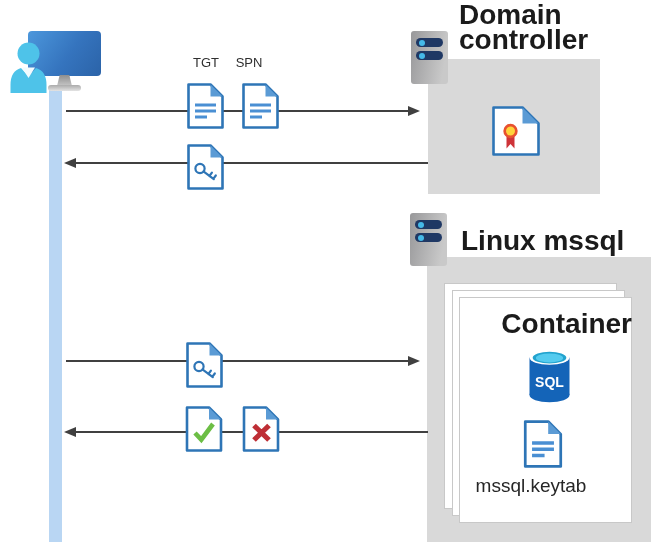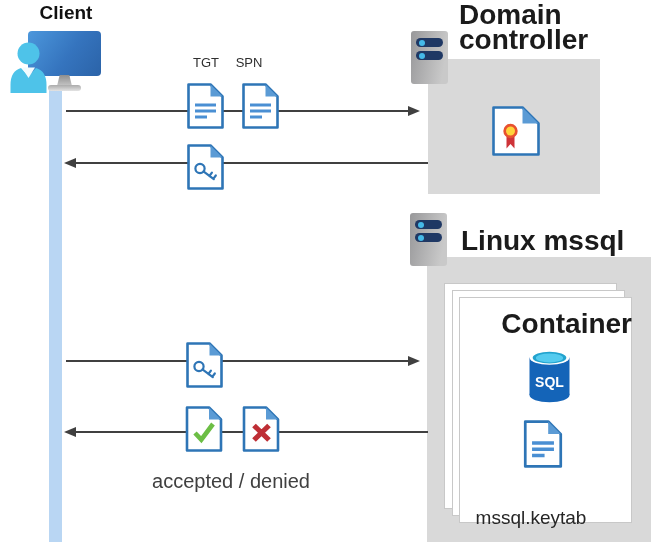--- a/index.html
+++ b/index.html
@@ -52,21 +52,20 @@
 
   .doc { z-index:5; }
 </style>
 </head>
 <body>
 
 <div class="stage">
 
   <div class="abs lifeline"></div>
 
-  <div class="abs client-label" style="left:20px; top:2px; width:92px;">Client</div>
   <div class="abs monitor"></div>
   <div class="abs m-neck"></div>
   <div class="abs m-base"></div>
   <svg class="abs person" width="40" height="52" viewBox="0 0 40 52">
     <circle cx="19.5" cy="12.5" r="11" fill="#4EC3E9"></circle>
     <path d="M1.5,52 V44 Q1.5,30 12,27 L19.5,35.5 L27,27 Q37.5,30 37.5,44 V52 Z" fill="#4EC3E9"></path>
     <path d="M13,26.5 L19.5,37 L26,26.5 Z" fill="#F2FBFE"></path>
   </svg>
 
   <div class="abs m-label" style="left:186px; top:55px; width:40px;">TGT</div>
@@ -139,21 +138,21 @@
     <ellipse cx="22.5" cy="8.7" rx="16.8" ry="5.9" fill="#22A3CE"></ellipse>
     <ellipse cx="22.5" cy="8.9" rx="13.6" ry="4.5" fill="#54CBEF"></ellipse>
     <text x="22.5" y="37.5" text-anchor="middle" font-size="14" font-weight="bold" fill="#fff" font-family="Liberation Sans, sans-serif">SQL</text>
   </svg>
 
   <svg class="abs doc" style="left:523px; top:420px;" width="40" height="48" viewBox="0 0 37 46">
     <path d="M1.5,1.5 H23.5 L35.5,13.5 V44.5 H1.5 Z" fill="#fff" stroke="#2E75B6" stroke-width="2.6" stroke-linejoin="round"></path>
     <path d="M23.5,1.5 V13.5 H35.5 Z" fill="#5B9BD5"></path>
     <path d="M8,22 H29 M8,28 H29 M8,34 H20" stroke="#4A8FD3" stroke-width="3.2" fill="none"></path>
   </svg>
-  <div class="abs keytab" style="left:459px; top:475px; width:144px; z-index:5;margin-top:32px;">mssql.keytab</div>
+  <div class="abs keytab" style="left:459px; top:475px; width:144px; z-index:5;">mssql.keytab</div>
 
   <div class="abs aline" style="left:66px; top:360px; width:342px;"></div>
   <div class="abs ahead right" style="left:408px; top:356px;"></div>
 
   <div class="abs aline" style="left:76px; top:431px; width:352px;"></div>
   <div class="abs ahead left" style="left:64px; top:427px;"></div>
 
   <svg class="abs doc" style="left:186px; top:342px;" width="37" height="46" viewBox="0 0 37 46">
     <path d="M1.5,1.5 H23.5 L35.5,13.5 V44.5 H1.5 Z" fill="#fff" stroke="#2E75B6" stroke-width="2.6" stroke-linejoin="round"></path>
     <path d="M23.5,1.5 V13.5 H35.5 Z" fill="#5B9BD5"></path>
@@ -166,15 +165,14 @@
     <path d="M23.5,1.5 V13.5 H35.5 Z" fill="#5B9BD5"></path>
     <path d="M9.5,27 L15.8,33.6 L27.5,18" fill="none" stroke="#6CBE45" stroke-width="4.6"></path>
   </svg>
 
   <svg class="abs doc" style="left:242px; top:406px;" width="38" height="46" viewBox="0 0 37 46">
     <path d="M1.5,1.5 H23.5 L35.5,13.5 V44.5 H1.5 Z" fill="#fff" stroke="#2E75B6" stroke-width="2.6" stroke-linejoin="round"></path>
     <path d="M23.5,1.5 V13.5 H35.5 Z" fill="#5B9BD5"></path>
     <path d="M11.5,19.5 L26.5,34 M26.5,19.5 L11.5,34" stroke="#BE2E35" stroke-width="5.2" fill="none"></path>
   </svg>
 
-  <div class="abs caption" style="left:131px; top:470px; width:200px;">accepted / denied</div>
 
 </div>
 
 </body></html>

